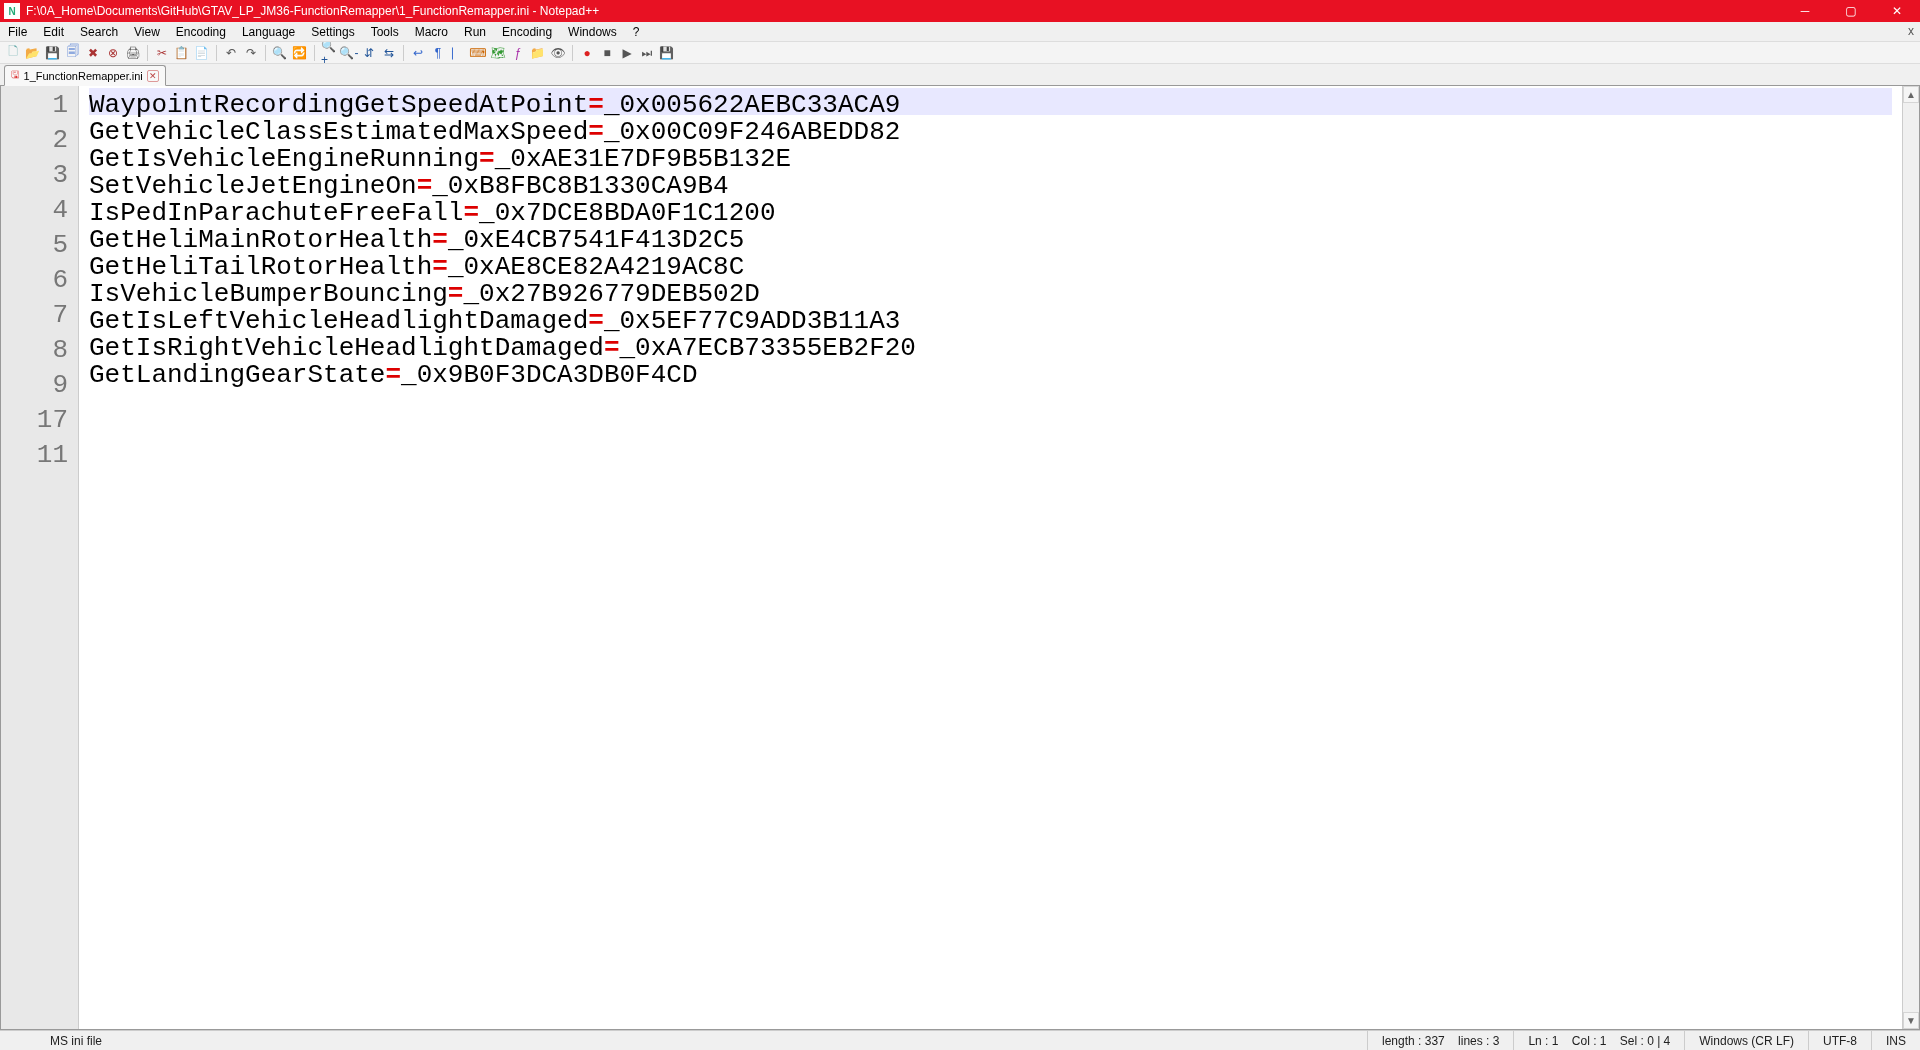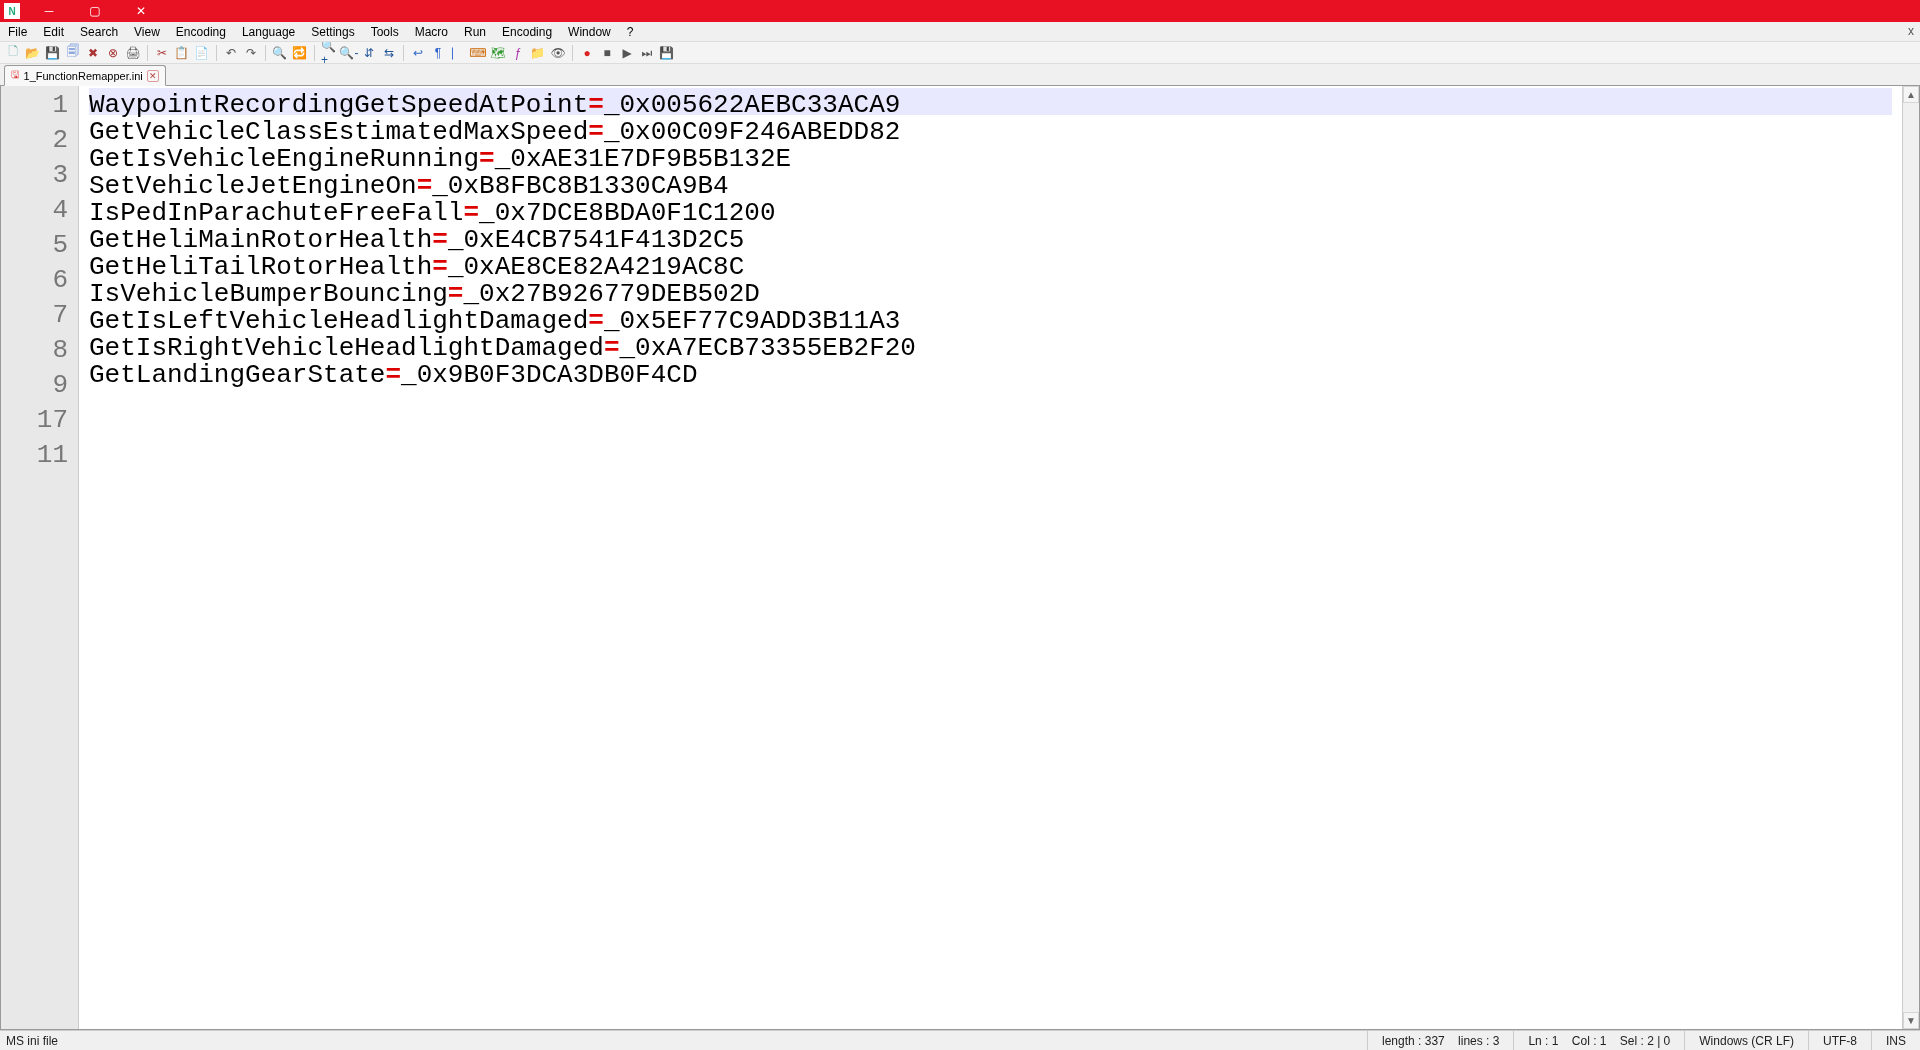--- a/index.html
+++ b/index.html
@@ -135,48 +135,49 @@
 
 .statusbar {
   height: 20px;
   background: #f0f0f0;
   border-top: 1px solid #ccc;
   display: flex;
   align-items: center;
   font-size: 12px;
   color: #222;
 }
-.status-left { padding-left: 6px; flex:1; }
+.status-left { padding-left: 6px; flex:1;margin-left:44px; }
 .status-seg { padding: 0 14px; border-left: 1px solid #ccc; height: 100%; display:flex; align-items:center; white-space: pre; }
 </style>
 </head>
 <body>
 
 <div class="titlebar">
   <span class="titlebar-icon">N</span>
+  <span class="titlebar-text">F:\0A_Home\Documents\GitHub\GTAV_LP_JM36-FunctionRemapper\1_FunctionRemapper.ini - Notepad++</span>
   <div class="window-controls">
     <div class="win-btn">─</div>
     <div class="win-btn">▢</div>
     <div class="win-btn">✕</div>
   </div>
 </div>
 
 <div class="menubar" id="menubar">
   <span class="menu-item">File</span>
     <span class="menu-item">Edit</span>
     <span class="menu-item">Search</span>
     <span class="menu-item">View</span>
     <span class="menu-item">Encoding</span>
     <span class="menu-item">Language</span>
     <span class="menu-item">Settings</span>
     <span class="menu-item">Tools</span>
     <span class="menu-item">Macro</span>
     <span class="menu-item">Run</span>
     <span class="menu-item">Encoding</span>
-    <span class="menu-item">Window</span>
+    <span class="menu-item">Windows</span>
     <span class="menu-item">?</span>
     <span class="menubar-close">x</span>
 </div>
 
 <div class="toolbar" id="toolbar">
     <span class="tb-btn" style="color: rgb(102, 170, 170);">🗋</span>
     <span class="tb-btn" style="color: rgb(238, 153, 0);">📂</span>
     <span class="tb-btn" style="color: rgb(51, 102, 204);">💾</span>
     <span class="tb-btn" style="color: rgb(51, 102, 204);">🗐</span>
     <span class="tb-btn" style="color: rgb(170, 51, 51);">✖</span>
@@ -242,17 +243,17 @@
     <div class="sb-track"></div>
     <div class="sb-arrow">▼</div>
   </div>
 </div>
 
 <div class="statusbar">
   <div class="status-left">MS ini file</div>
   <div class="status-seg">
     <span>length : 337</span>&nbsp;&nbsp;&nbsp;&nbsp;<span>lines : 3</span>
   </div>
-  <div class="status-seg">Ln : 1    Col : 1    Sel : 2 | 0</div>
+  <div class="status-seg">Ln : 1    Col : 1    Sel : 0 | 4</div>
   <div class="status-seg">Windows (CR LF)</div>
   <div class="status-seg">UTF-8</div>
   <div class="status-seg">INS</div>
 </div>
 
 </body></html>

